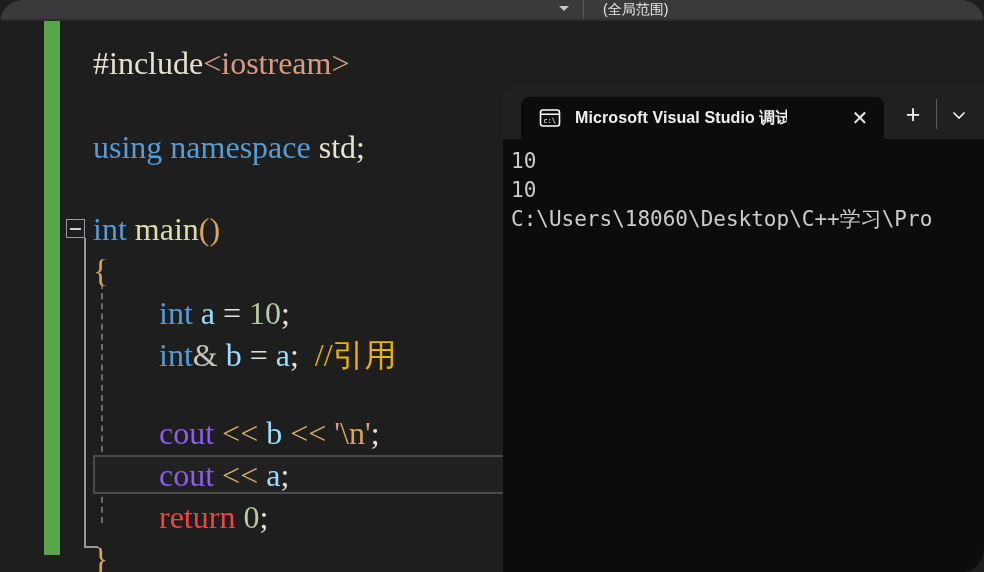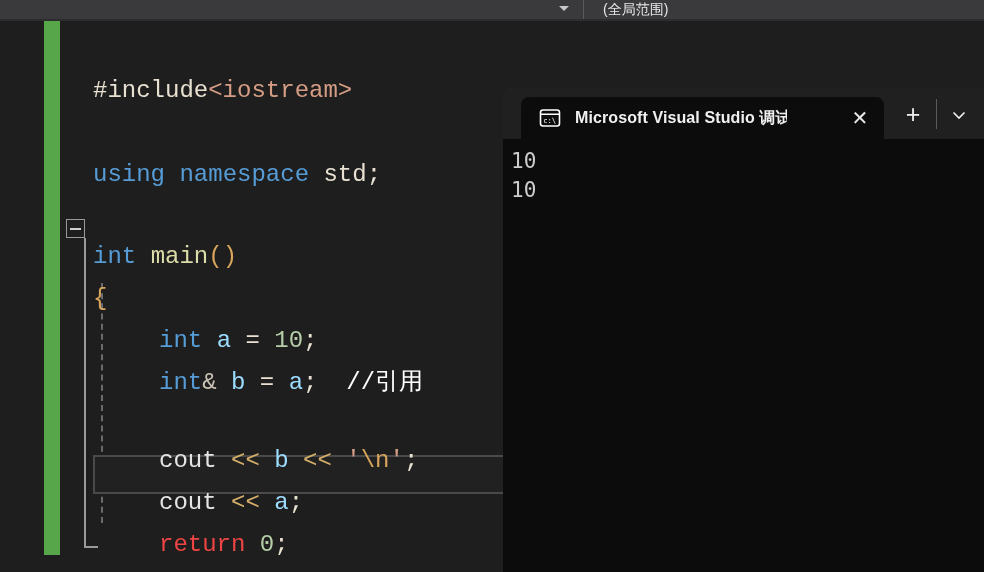--- a/index.html
+++ b/index.html
@@ -12,20 +12,21 @@
     height: 572px;
     overflow: hidden;
     font-family: "Liberation Sans", sans-serif;
   }
   #app {
     position: relative;
     width: 984px;
     height: 572px;
     overflow: hidden;
     background: #1e1e1e;
+    border-radius: 23px;
   }
 
   
   .vs-topbar {
     position: absolute;
     left: 0; top: 0;
     width: 984px; height: 19px;
     background: #3a3a3c;
   }
   .vs-topbar-sep {
@@ -75,43 +76,42 @@
   .code-layer {
     position: absolute;
     left: 0; top: 0;
     width: 984px; height: 551px;
   }
   .line {
     position: absolute;
     left: 0;
     height: 42px;
     line-height: 42px;
-    font-family: Liberation Mono, monospace;
-    font-size: 24px;
+    font-family: Liberation Serif, serif;
+    font-size: 32px;
     white-space: pre;
-    margin-top: 28px;
   }
 
   
   .t-pre   { color: #e8e0d0; }   
   .t-inc   { color: #d69d85; }   
   .t-kw    { color: #569cd6; }   
   .t-plain { color: #e8e0d0; }   
   .t-fn    { color: #dcdcaa; }   
   .t-paren { color: #d7a55b; }   
   .t-var   { color: #9cdcfe; }   
   .t-num   { color: #b5cea8; }   
   .t-op    { color: #e8e0d0; }   
   .t-amp   { color: #c9c2b4; }   
-  .t-cmt   { color: #ffffff; text-align: right; }   
+  .t-cmt   { color: #eab308; text-align: right; }   
   .t-shift { color: #d7b06a; }   
   .t-str   { color: #d69d85; }   
   .t-esc   { color: #d7a55b; }   
   .t-ret   { color: #ef4444; }   
-  .t-cout  { color: #e5e5e5; }
+  .t-cout  { color: #8b5cf6; }
 
   
   .fold-box {
     position: absolute;
     left: 66px; top: 198px;
     width: 19px; height: 19px;
     border: 1px solid #9a9a9a;
     box-sizing: border-box;
     background: #1e1e1e;
   }
@@ -316,16 +316,17 @@
       <div class="term-dropdown">
         <svg width="18" height="18" viewBox="0 0 18 18">
           <polyline points="3.5,6.5 9,12 14.5,6.5" fill="none" stroke="#f0f0f0" stroke-width="1.6"></polyline>
         </svg>
       </div>
     </div>
 
     <div class="term-body" id="term-body">
         <div class="term-line">10</div>
         <div class="term-line">10</div>
+        <div class="term-line">C:\Users\18060\Desktop\C++学习\Pro</div>
       </div>
   </div>
 
 </div>
 
 </body></html>

